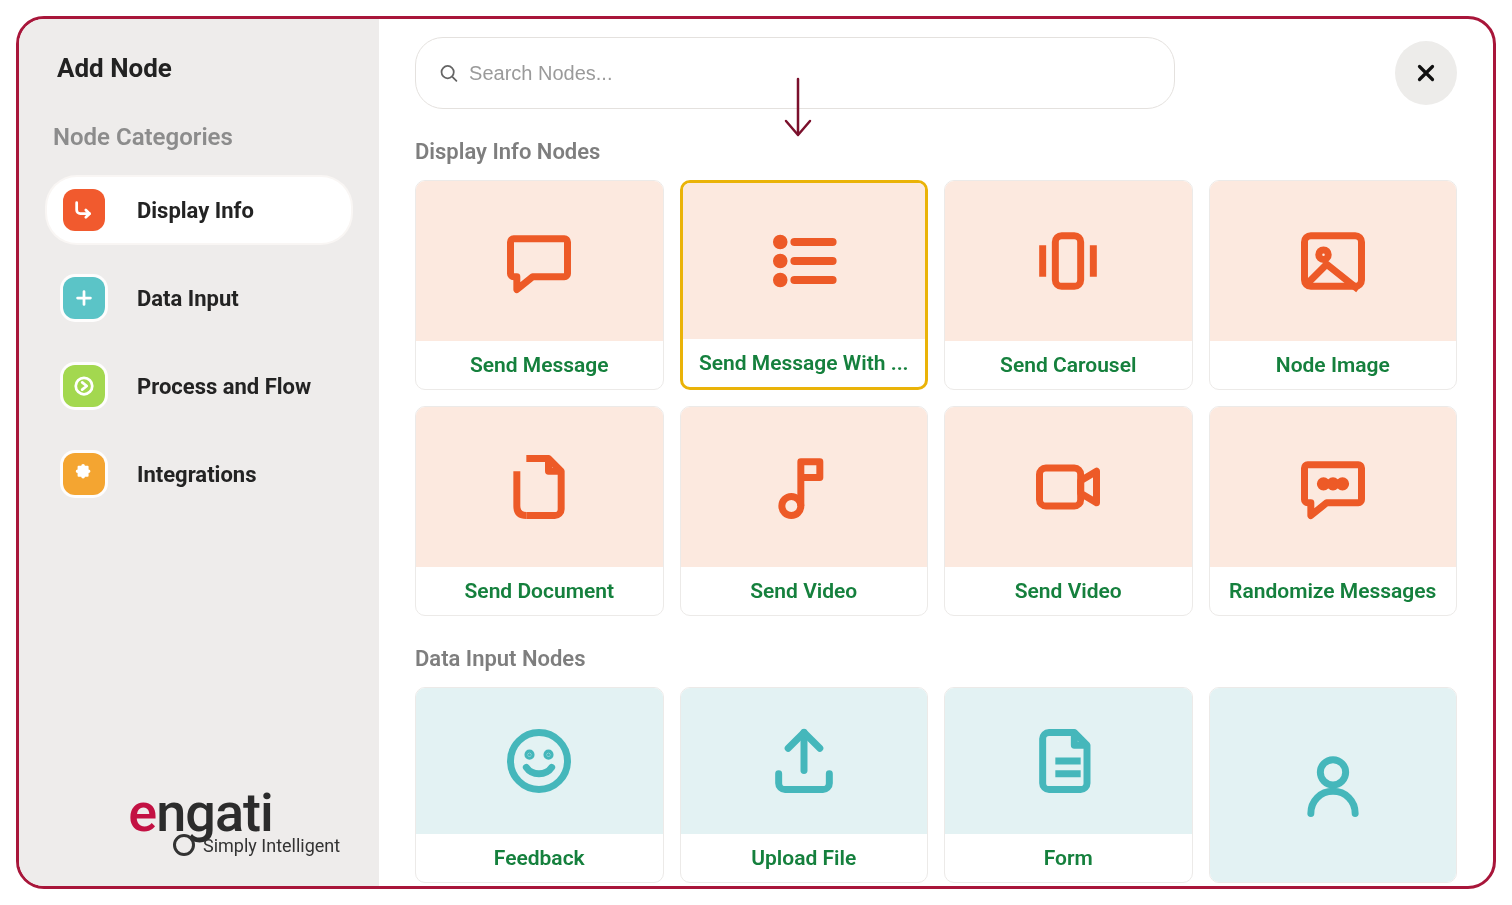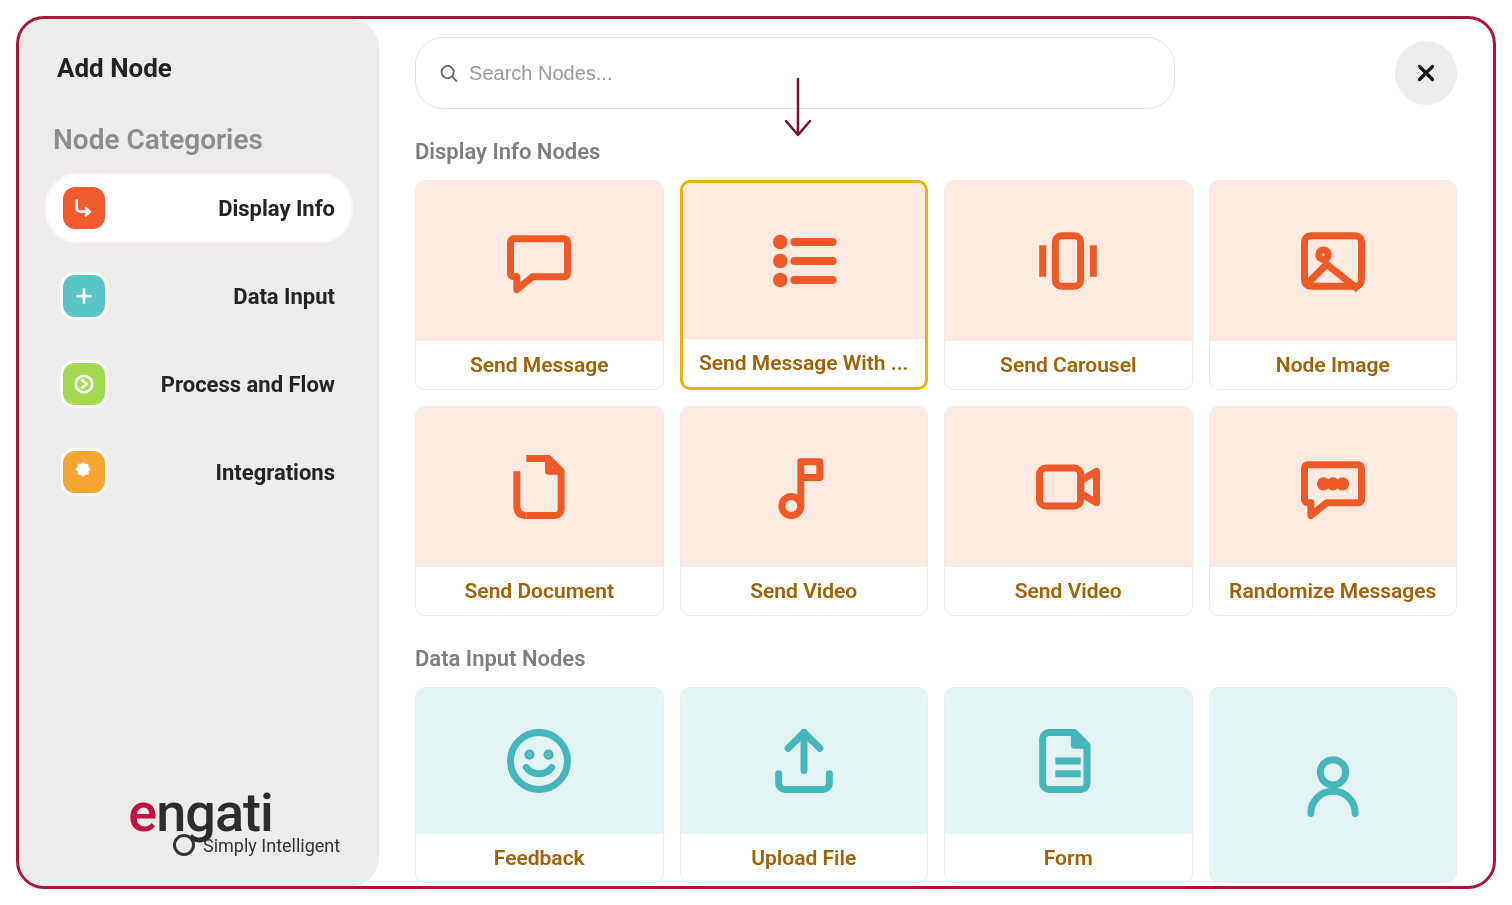--- a/index.html
+++ b/index.html
@@ -20,45 +20,43 @@
     display: flex;
     background: #fff;
   }
   .sidebar {
     width: 360px;
     background: #eeeceb;
     padding: 34px 28px 20px 28px;
     display: flex;
     flex-direction: column;
     position: relative;
-    border-radius: 28px;
   }
   .sidebar h1 {
     font-size: 26px;
     font-weight: 700;
     color: #222;
     margin-left: 10px;
     margin-bottom: 40px;
   }
   .categories-title {
-    font-size: 28px;
+    font-size: 24px;
     color: #8c8c8c;
     font-weight: 600;
     margin-left: 6px;
-    margin-bottom: 19px;
+    margin-bottom: 26px;
   }
   .cat-item {
     display: flex;
     align-items: center;
     gap: 32px;
     padding: 12px 16px;
     border-radius: 30px;
     margin-bottom: 22px;
     cursor: pointer;
-    justify-content: space-between;
   }
   .cat-item.active {
     background: #fff;
     box-shadow: 0 0 0 2px #f9f6f4;
   }
   .cat-icon {
     width: 42px;
     height: 42px;
     border-radius: 12px;
     display: flex;
@@ -162,21 +160,21 @@
     align-items: center;
     justify-content: center;
   }
   .card.orange .icon-area { background: #fce9df; }
   .card.teal .icon-area { background: #e3f2f3; }
   .card .label {
     text-align: center;
     padding: 12px 6px;
     font-size: 21px;
     font-weight: 600;
-    color: #a16207;
+    color: #15803d;
     white-space: nowrap;
     overflow: hidden;
     text-overflow: ellipsis;
   }
   .card.highlight {
     border: 3px solid #eab308;
   }
   .card svg { width: 76px; height: 76px; }
   .orange svg { stroke: #ed5a27; }
   .teal svg { stroke: #45b7bb; }

